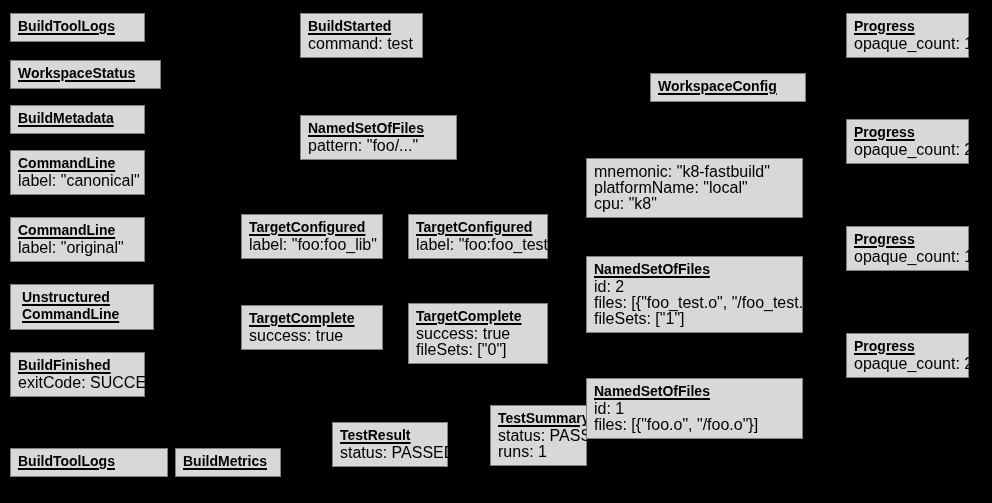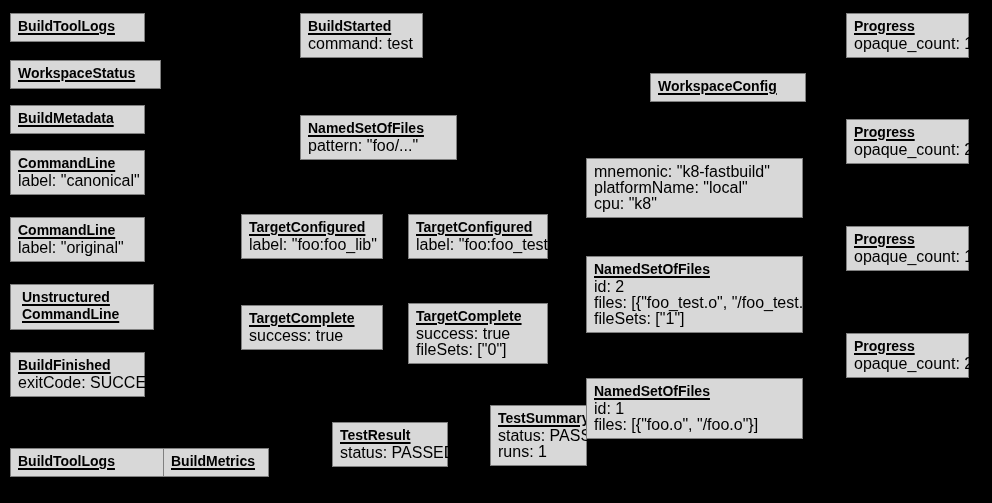--- a/index.html
+++ b/index.html
@@ -40,21 +40,21 @@
   }
   
   .n0  { left: 10px;  top: 13px;  width: 135px; }
   .n1  { left: 10px;  top: 60px;  width: 151px; }
   .n2  { left: 10px;  top: 105px; width: 135px; }
   .n3  { left: 10px;  top: 150px; width: 135px; }
   .n4  { left: 10px;  top: 217px; width: 135px; }
   .n5  { left: 10px;  top: 284px; width: 144px; padding-left: 11px; }
   .n6  { left: 10px;  top: 352px; width: 135px; }
   .n7  { left: 10px;  top: 448px; width: 158px; }
-  .n8  { left: 163px; top: 448px; width: 106px; }
+  .n8  { left: 175px; top: 448px; width: 106px; }
   .n9  { left: 300px; top: 13px;  width: 123px; }
   .n10 { left: 300px; top: 115px; width: 157px; }
   .n11 { left: 241px; top: 214px; width: 142px; }
   .n12 { left: 241px; top: 305px; width: 142px; }
   .n13 { left: 408px; top: 214px; width: 140px; }
   .n14 { left: 408px; top: 303px; width: 140px; }
   .n15 { left: 314px; top: 422px; width: 116px; margin-left: 18px; }
   .n16 { left: 442px; top: 405px; width: 97px; margin-left: 48px; }
   .n17 { left: 650px; top: 73px;  width: 156px; }
   .n18 { left: 586px; top: 158px; width: 217px; }

